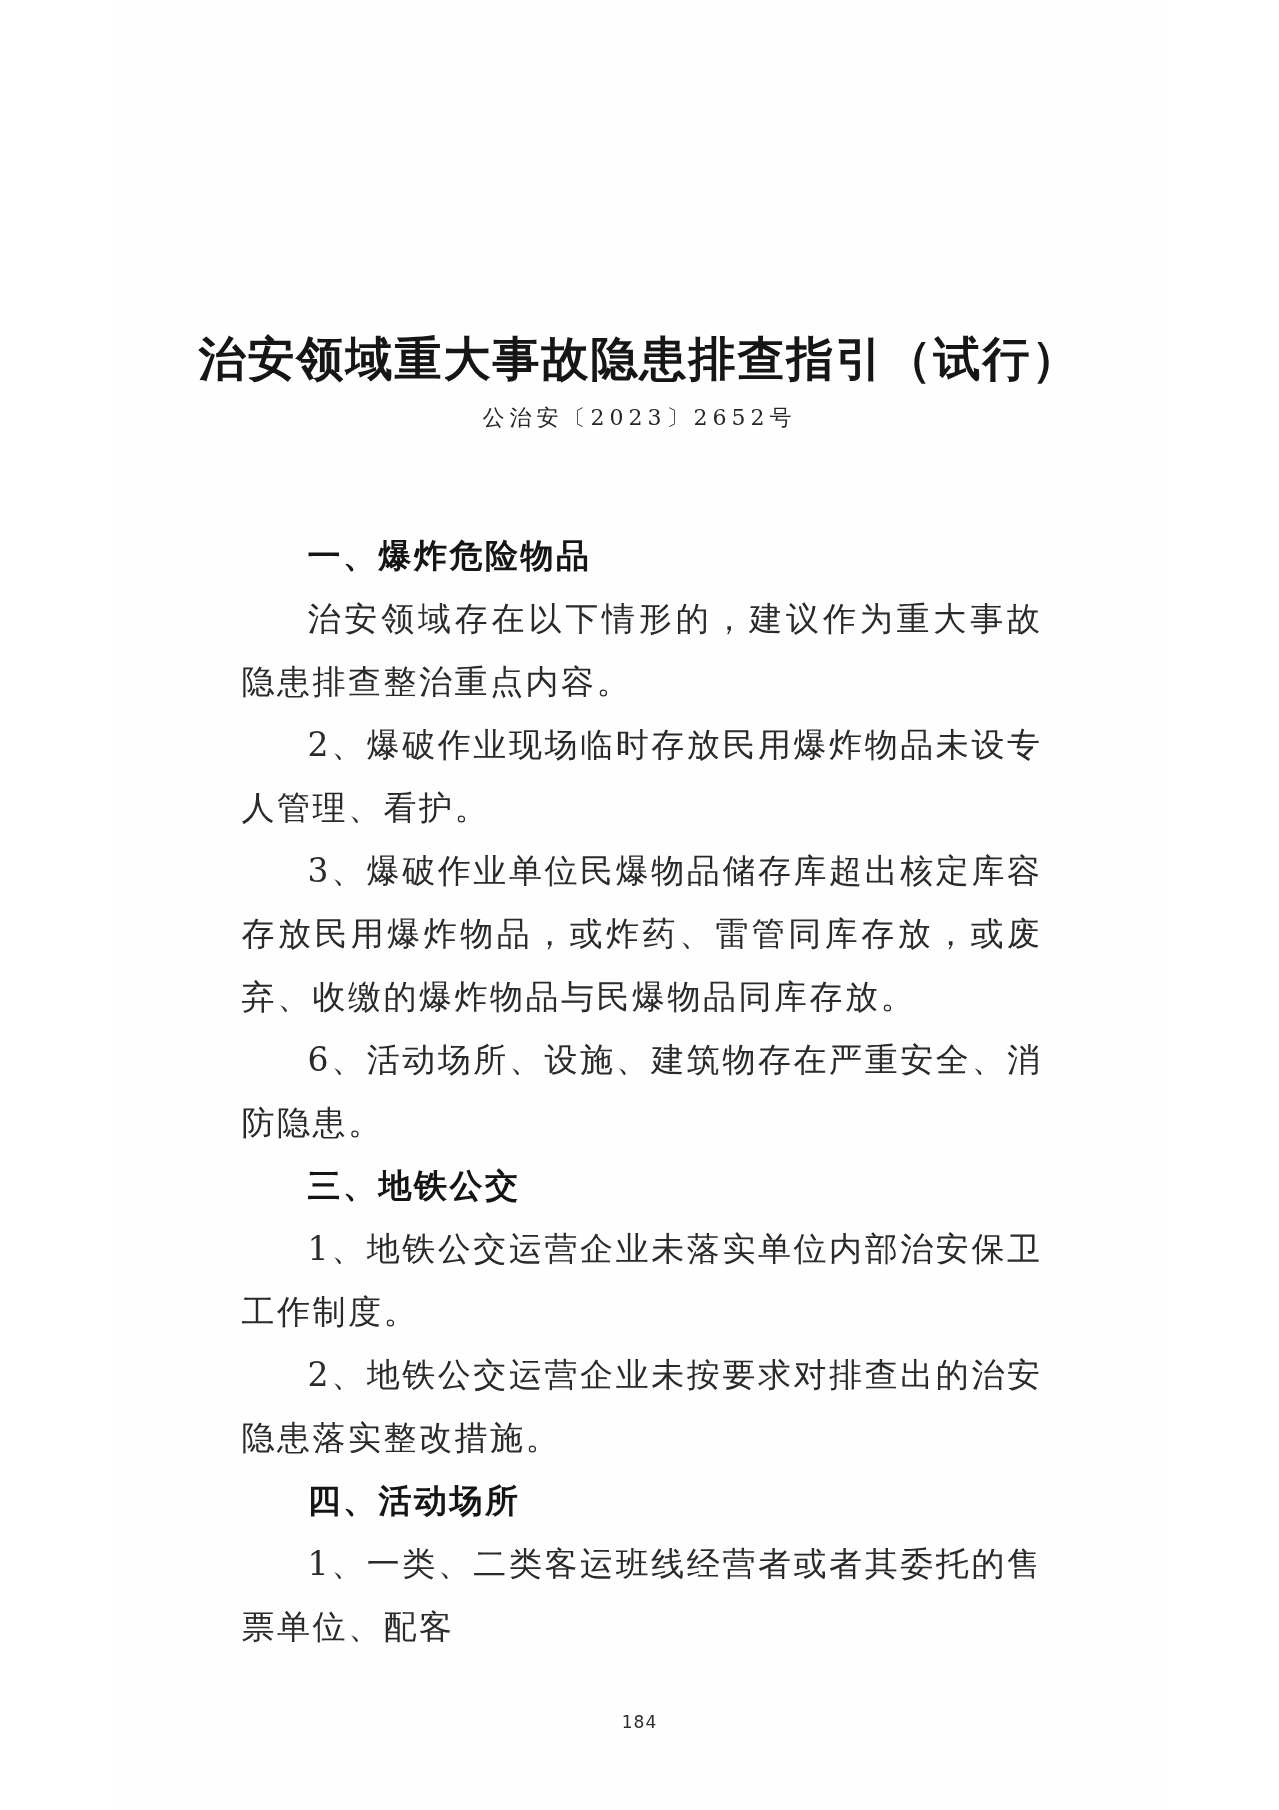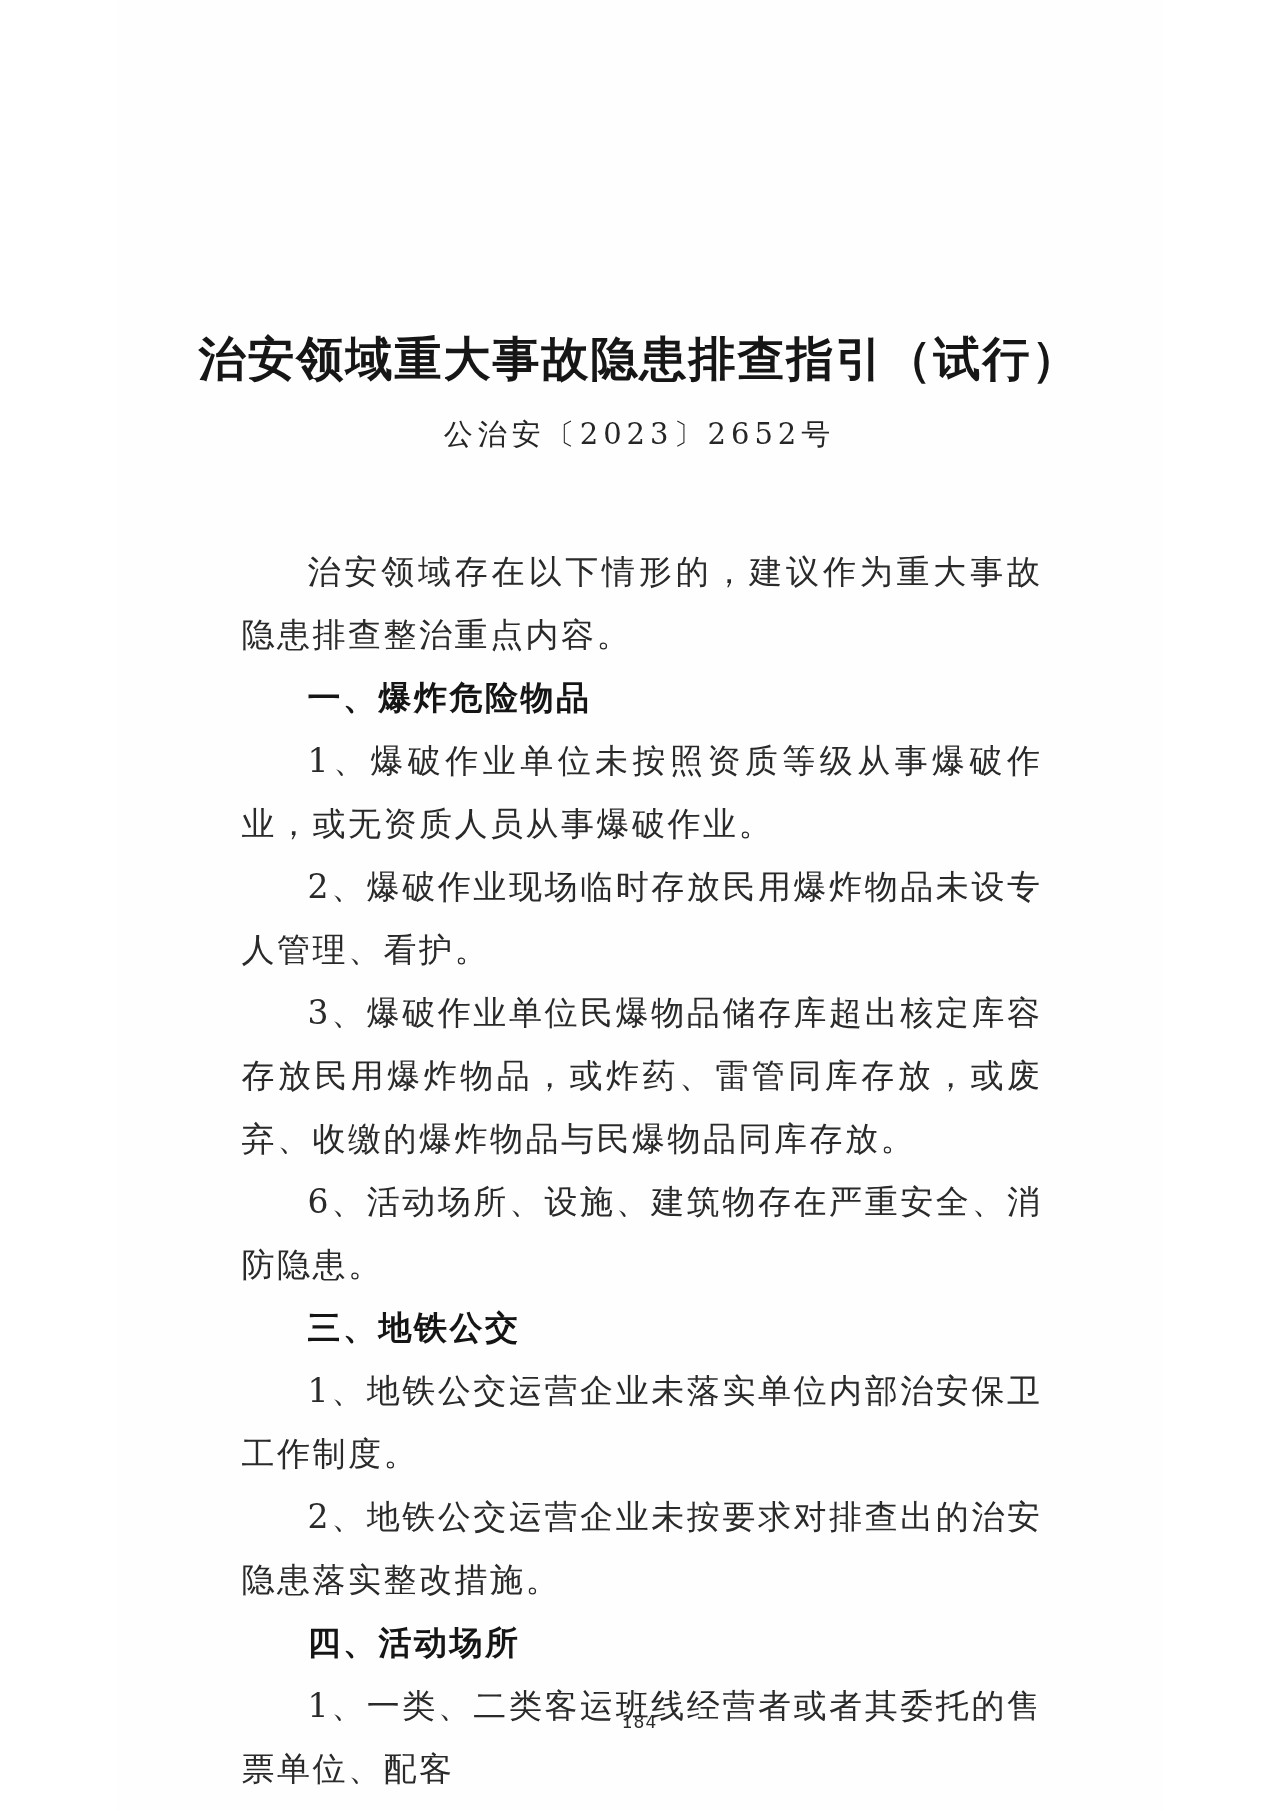--- a/index.html
+++ b/index.html
@@ -22,23 +22,23 @@
     padding-top: 330px;
     text-align: center;
     font-family: "DejaVu Sans", "Liberation Sans", sans-serif;
     font-weight: 900;
     font-size: 47px;
     line-height: 58px;
     letter-spacing: 2px;
     color: #161616;
   }
   .doc-number {
-    margin: 26px 0 0 0;
+    margin: 10px 0 0 0;
     text-align: center;
-    font-size: 29px;
+    font-size: 22px;
     line-height: 40px;
     letter-spacing: 5px;
     font-weight: 400;
     color: #262626;
   }
   .doc-body {
     margin: 86px 120px 0 125px; 
   }
   .blk {
     margin: 0;
@@ -69,23 +69,22 @@
 </head>
 <body>
 
 <div class="page">
 
   <h1 class="doc-title">治安领域重大事故隐患排查指引（试行）</h1>
 
   <p class="doc-number">公治安〔2023〕2652号</p>
 
   <div class="doc-body">
+    <p class="blk hdg">一、爆炸危险物品</p>
     <p class="blk">治安领域存在以下情形的，建议作为重大事故隐患排查整治重点内容。</p>
-    <p class="blk hdg">一、爆炸危险物品</p>
-    <p class="blk">1、爆破作业单位未按照资质等级从事爆破作业，或无资质人员从事爆破作业。</p>
     <p class="blk">2、爆破作业现场临时存放民用爆炸物品未设专人管理、看护。</p>
     <p class="blk">3、爆破作业单位民爆物品储存库超出核定库容存放民用爆炸物品，或炸药、雷管同库存放，或废弃、收缴的爆炸物品与民爆物品同库存放。</p>
     <p class="blk">6、活动场所、设施、建筑物存在严重安全、消防隐患。</p>
     <p class="blk hdg">三、地铁公交</p>
     <p class="blk">1、地铁公交运营企业未落实单位内部治安保卫工作制度。</p>
     <p class="blk">2、地铁公交运营企业未按要求对排查出的治安隐患落实整改措施。</p>
     <p class="blk hdg">四、活动场所</p>
     <p class="blk">1、一类、二类客运班线经营者或者其委托的售票单位、配客</p>
   </div>
 

